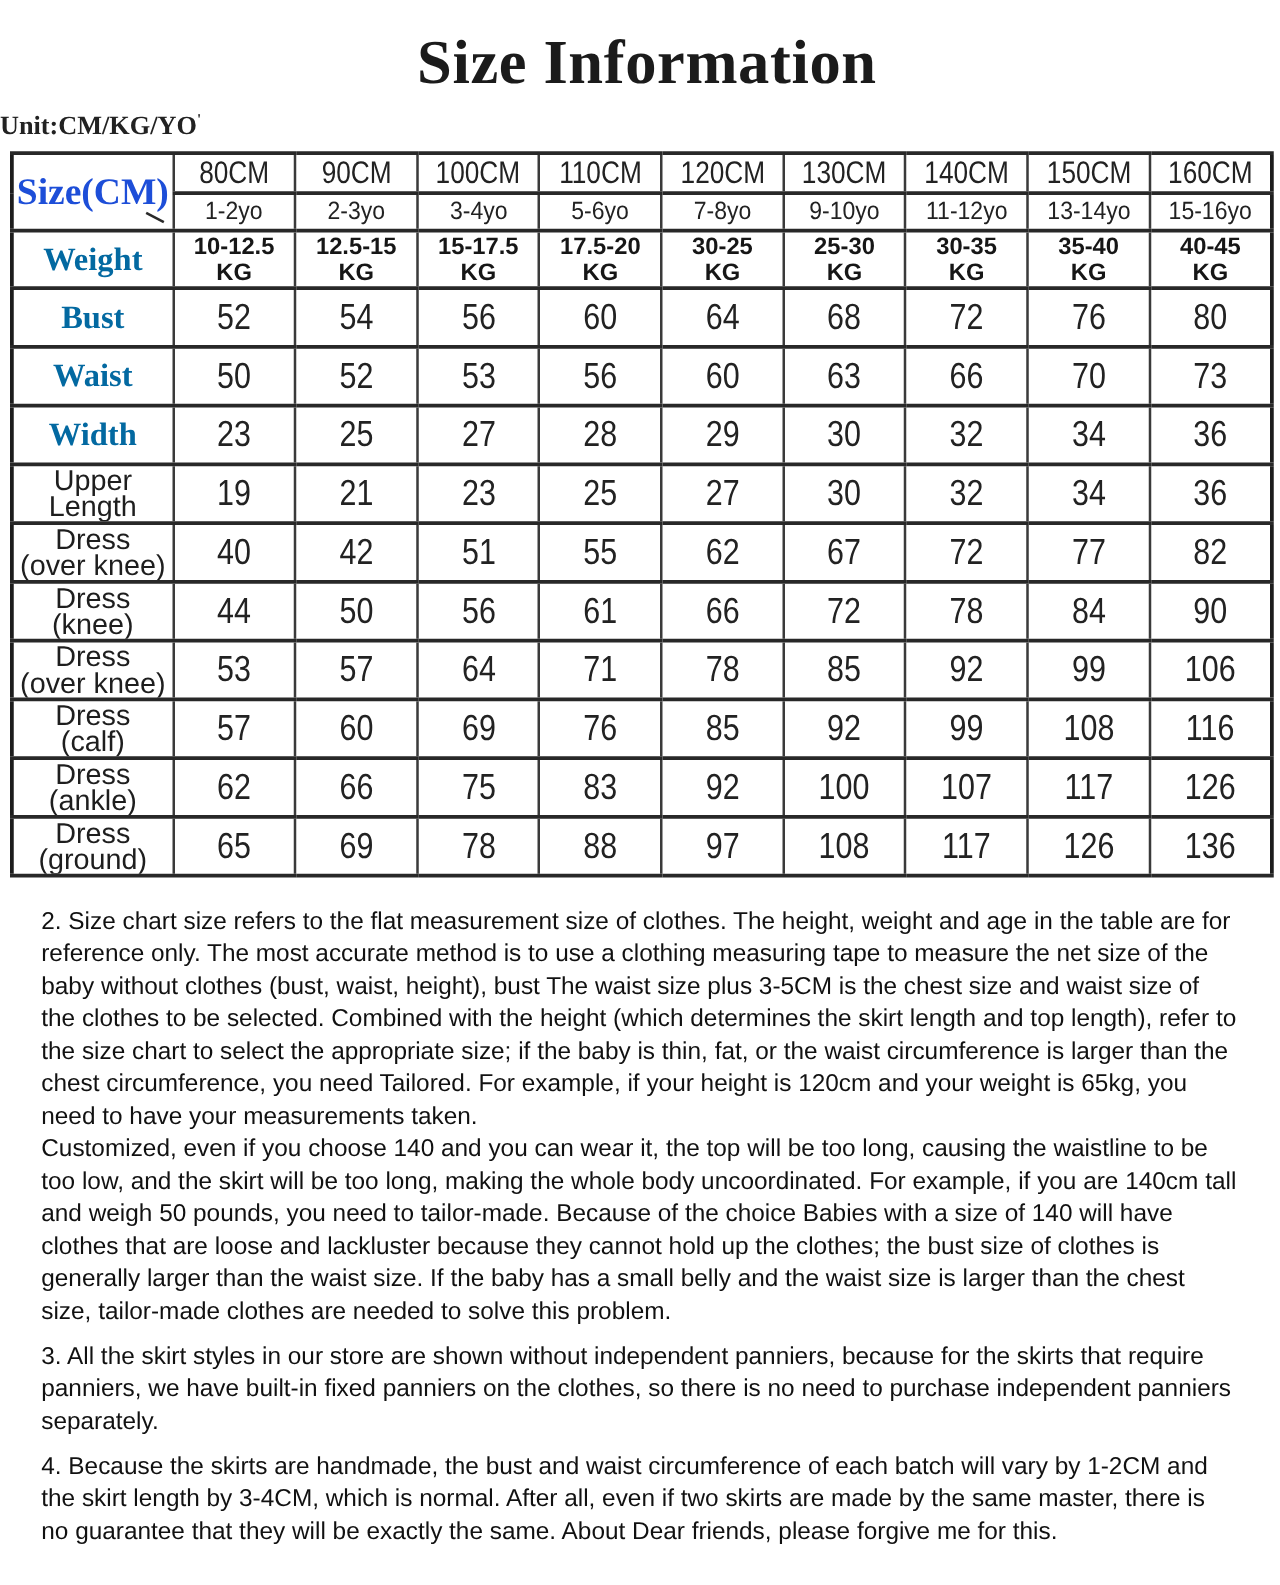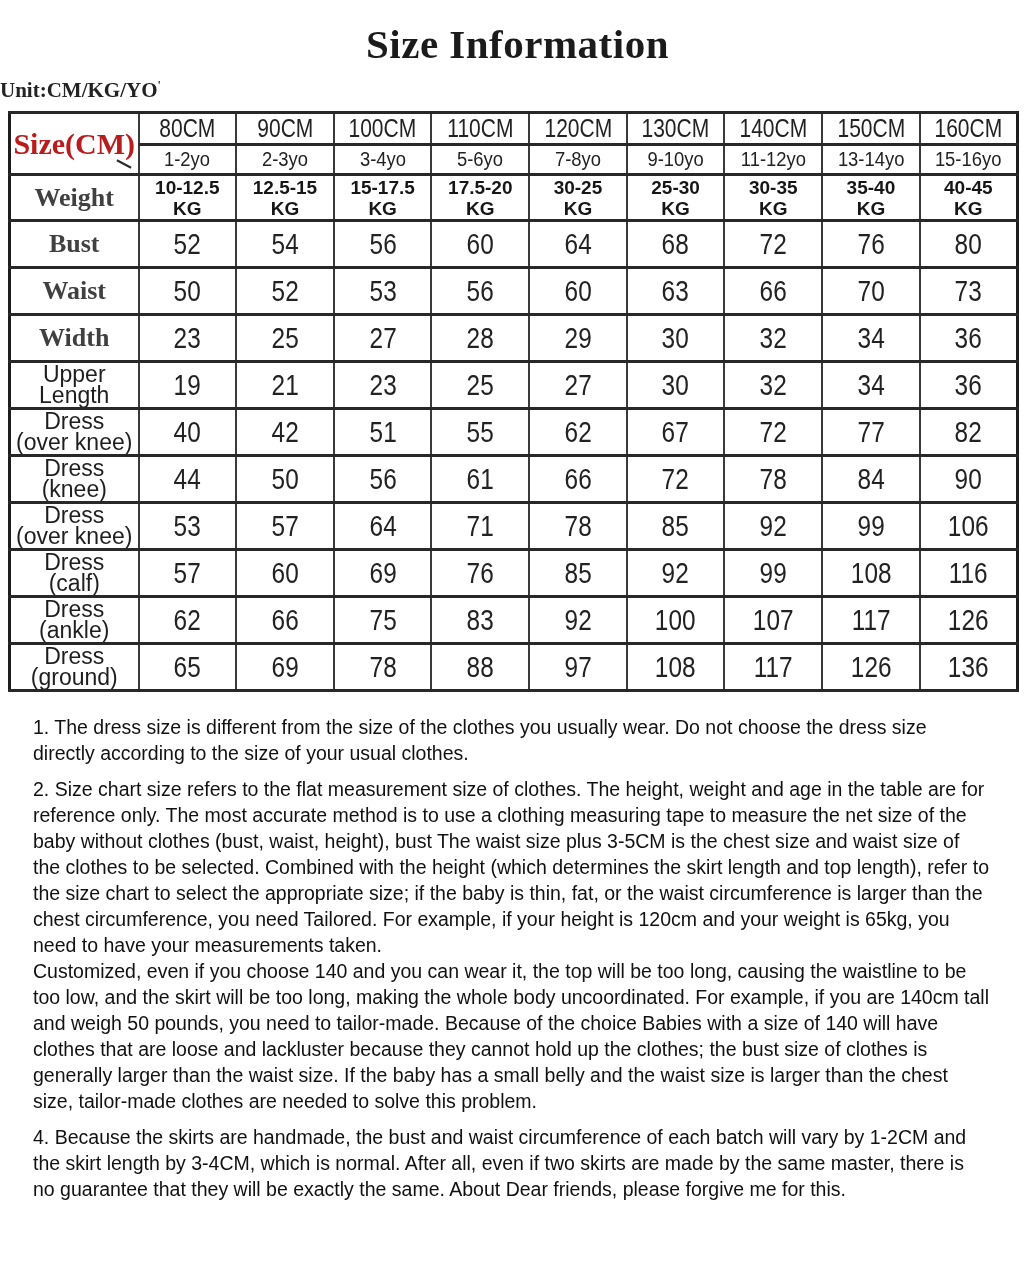--- a/index.html
+++ b/index.html
@@ -11,21 +11,21 @@
     color: #151515;
     overflow: hidden;
   }
 
   
   .page-title {
     margin-top: 20px;
     text-align: center;
     font-family: "Liberation Serif", serif;
     font-weight: 700;
-    font-size: 41px;
+    font-size: 50px;
     letter-spacing: 0.5px;
     color: #1b1b1b;
     padding-left: 11px;
   }
   .unit-line {
     margin: 10px 14px 8px 0;
     font-family: "Liberation Serif", serif;
     font-weight: 700;
     font-size: 21px;
     color: #222;
@@ -57,36 +57,36 @@
   tr.r-age   { height: 30px; }
   tr.r-age td { border-top: 1px solid #15803d; }
   tr.r-weight{ height: 46px; }
   tr.r-data  { height: 47px; margin-top: 48px; }
 
   td.corner-cell {
     position: relative;
     font-family: "Liberation Serif", serif;
     font-weight: 700;
     font-size: 30px;
-    color: #b91c1c;
+    color: #1d4ed8;
   }
   .diag-mark {
     position: absolute;
     right: 6px;
     bottom: 8px;
     width: 16px;
     height: 2px;
     background: #2a2a2a;
     transform: rotate(28deg);
   }
   .serif-label {
     font-family: "Liberation Serif", serif;
     font-weight: 700;
     font-size: 26px;
-    color: #404040;
+    color: #0369a1;
   }
   .sans-label {
     font-family: "Liberation Sans", sans-serif;
     font-weight: 400;
     font-size: 23px;
     line-height: 21px;
     color: #1e1e1e;
   }
   .cond {
     display: inline-block;
@@ -339,22 +339,22 @@
         <td><span class="cond value-text">108</span></td>
         <td><span class="cond value-text">117</span></td>
         <td><span class="cond value-text">126</span></td>
         <td><span class="cond value-text">136</span></td>
       </tr>
     </tbody>
 </table>
 
 <div class="notes">
     <div class="note">
-      <p>1. The dress size is different from the size of the clothes you usually wear. Do not choose the dress size directly according to the size of your usual clothes.</p>
+      <p>2. Size chart size refers to the flat measurement size of clothes. The height, weight and age in the table are for reference only. The most accurate method is to use a clothing measuring tape to measure the net size of the baby without clothes (bust, waist, height), bust The waist size plus 3-5CM is the chest size and waist size of the clothes to be selected. Combined with the height (which determines the skirt length and top length), refer to the size chart to select the appropriate size; if the baby is thin, fat, or the waist circumference is larger than the chest circumference, you need Tailored. For example, if your height is 120cm and your weight is 65kg, you need to have your measurements taken.</p>
+      <p>Customized, even if you choose 140 and you can wear it, the top will be too long, causing the waistline to be too low, and the skirt will be too long, making the whole body uncoordinated. For example, if you are 140cm tall and weigh 50 pounds, you need to tailor-made. Because of the choice Babies with a size of 140 will have clothes that are loose and lackluster because they cannot hold up the clothes; the bust size of clothes is generally larger than the waist size. If the baby has a small belly and the waist size is larger than the chest size, tailor-made clothes are needed to solve this problem.</p>
     </div>
     <div class="note">
-      <p>2. Size chart size refers to the flat measurement size of clothes. The height, weight and age in the table are for reference only. The most accurate method is to use a clothing measuring tape to measure the net size of the baby without clothes (bust, waist, height), bust The waist size plus 3-5CM is the chest size and waist size of the clothes to be selected. Combined with the height (which determines the skirt length and top length), refer to the size chart to select the appropriate size; if the baby is thin, fat, or the waist circumference is larger than the chest circumference, you need Tailored. For example, if your height is 120cm and your weight is 65kg, you need to have your measurements taken.</p>
-      <p>Customized, even if you choose 140 and you can wear it, the top will be too long, causing the waistline to be too low, and the skirt will be too long, making the whole body uncoordinated. For example, if you are 140cm tall and weigh 50 pounds, you need to tailor-made. Because of the choice Babies with a size of 140 will have clothes that are loose and lackluster because they cannot hold up the clothes; the bust size of clothes is generally larger than the waist size. If the baby has a small belly and the waist size is larger than the chest size, tailor-made clothes are needed to solve this problem.</p>
+      <p>3. All the skirt styles in our store are shown without independent panniers, because for the skirts that require panniers, we have built-in fixed panniers on the clothes, so there is no need to purchase independent panniers separately.</p>
     </div>
     <div class="note">
       <p>4. Because the skirts are handmade, the bust and waist circumference of each batch will vary by 1-2CM and the skirt length by 3-4CM, which is normal. After all, even if two skirts are made by the same master, there is no guarantee that they will be exactly the same. About Dear friends, please forgive me for this.</p>
     </div>
   </div>
 
 </body></html>

